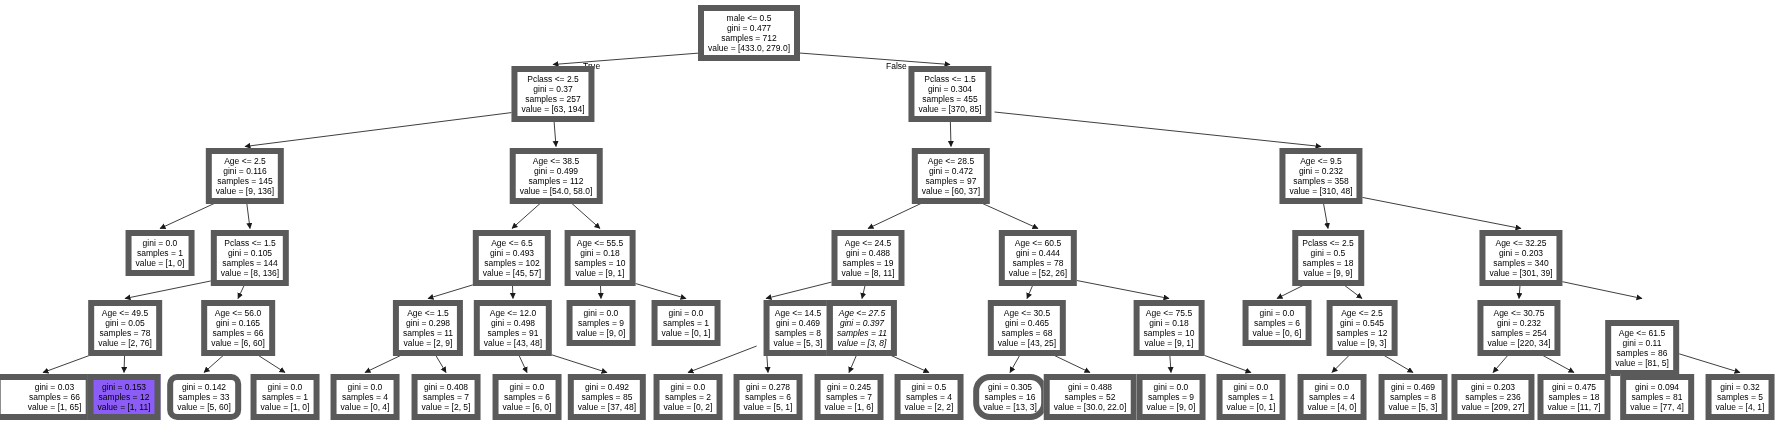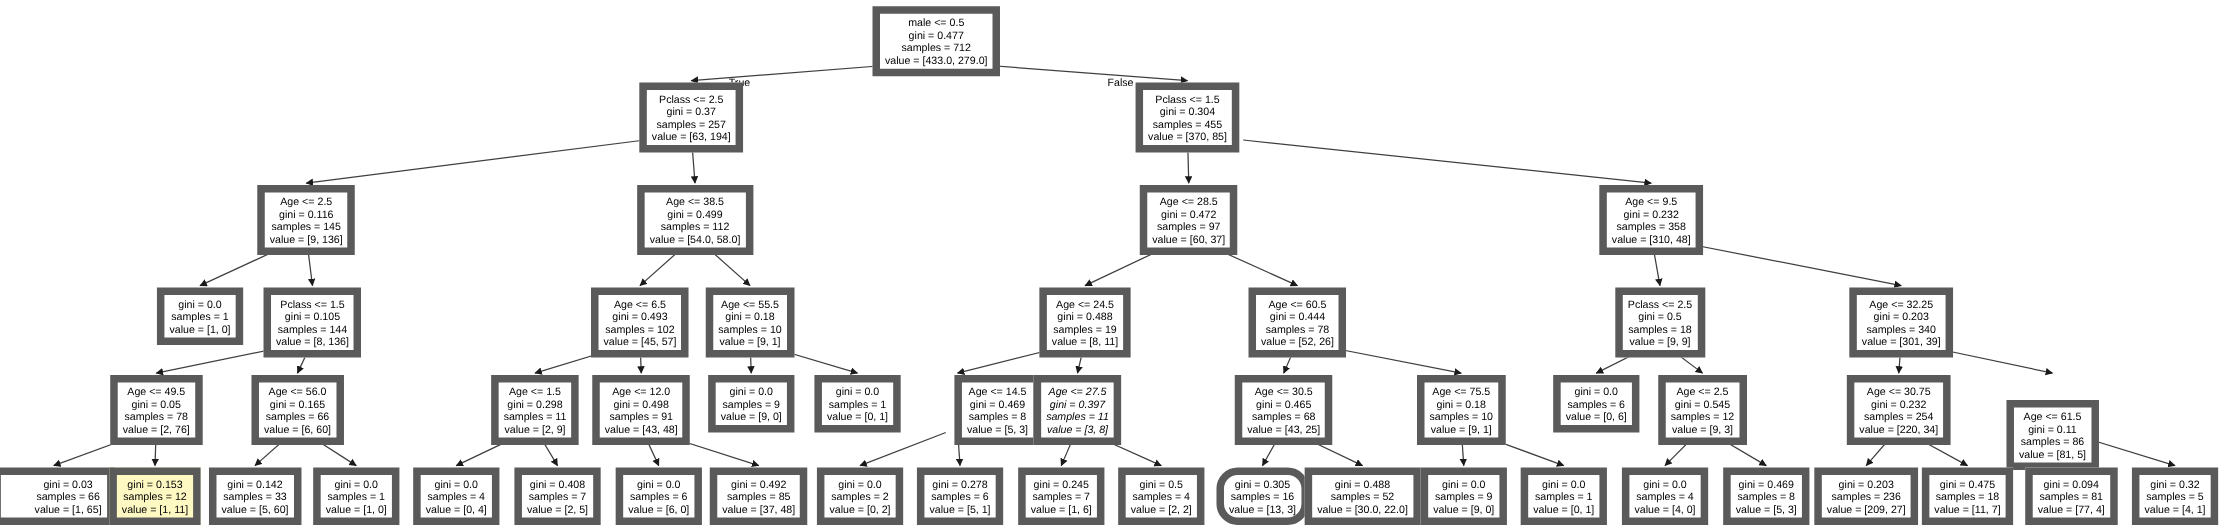--- a/index.html
+++ b/index.html
@@ -271,26 +271,26 @@
         <div class="line">Age &lt;= 61.5</div>
         <div class="line">gini = 0.11</div>
         <div class="line">samples = 86</div>
         <div class="line">value = [81, 5]</div>
       </div>
       <div class="node" style="left: 43px; top: 374px; background: rgb(255, 255, 255); border-color: rgb(90, 90, 90); padding-left: 27px;">
         <div class="line">gini = 0.03</div>
         <div class="line">samples = 66</div>
         <div class="line">value = [1, 65]</div>
       </div>
-      <div class="node" style="left: 124px; top: 374px; background: #fef9c3; border-color: rgb(90, 90, 90);">
+      <div class="node" style="left: 124px; top: 374px; background: #8b5cf6; border-color: rgb(90, 90, 90);">
         <div class="line">gini = 0.153</div>
         <div class="line">samples = 12</div>
         <div class="line">value = [1, 11]</div>
       </div>
-      <div class="node" style="left: 204px; top: 374px; background: rgb(255, 255, 255); border-color: rgb(90, 90, 90);">
+      <div class="node" style="left: 204px; top: 374px; background: rgb(255, 255, 255); border-color: rgb(90, 90, 90); border-radius: 10px;">
         <div class="line">gini = 0.142</div>
         <div class="line">samples = 33</div>
         <div class="line">value = [5, 60]</div>
       </div>
       <div class="node" style="left: 285px; top: 374px; background: rgb(255, 255, 255); border-color: rgb(90, 90, 90);">
         <div class="line">gini = 0.0</div>
         <div class="line">samples = 1</div>
         <div class="line">value = [1, 0]</div>
       </div>
       <div class="node" style="left: 365px; top: 374px; background: rgb(255, 255, 255); border-color: rgb(90, 90, 90);">

